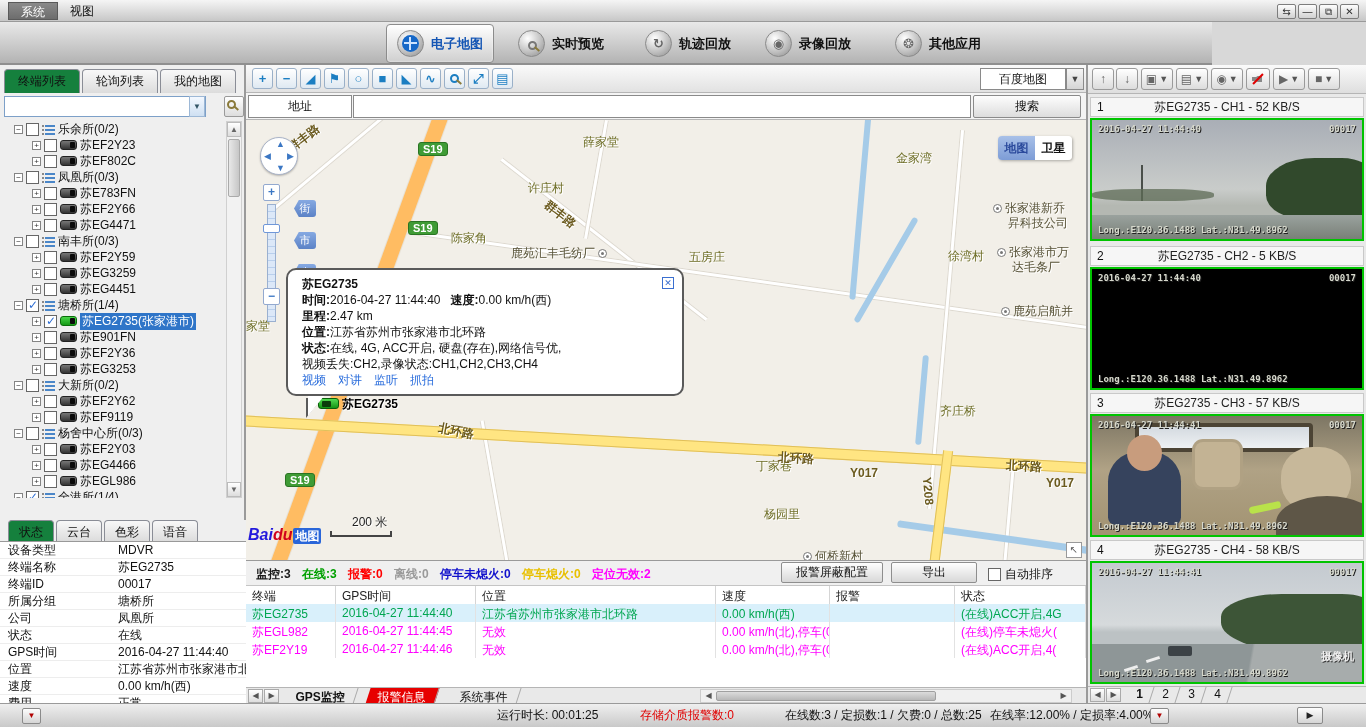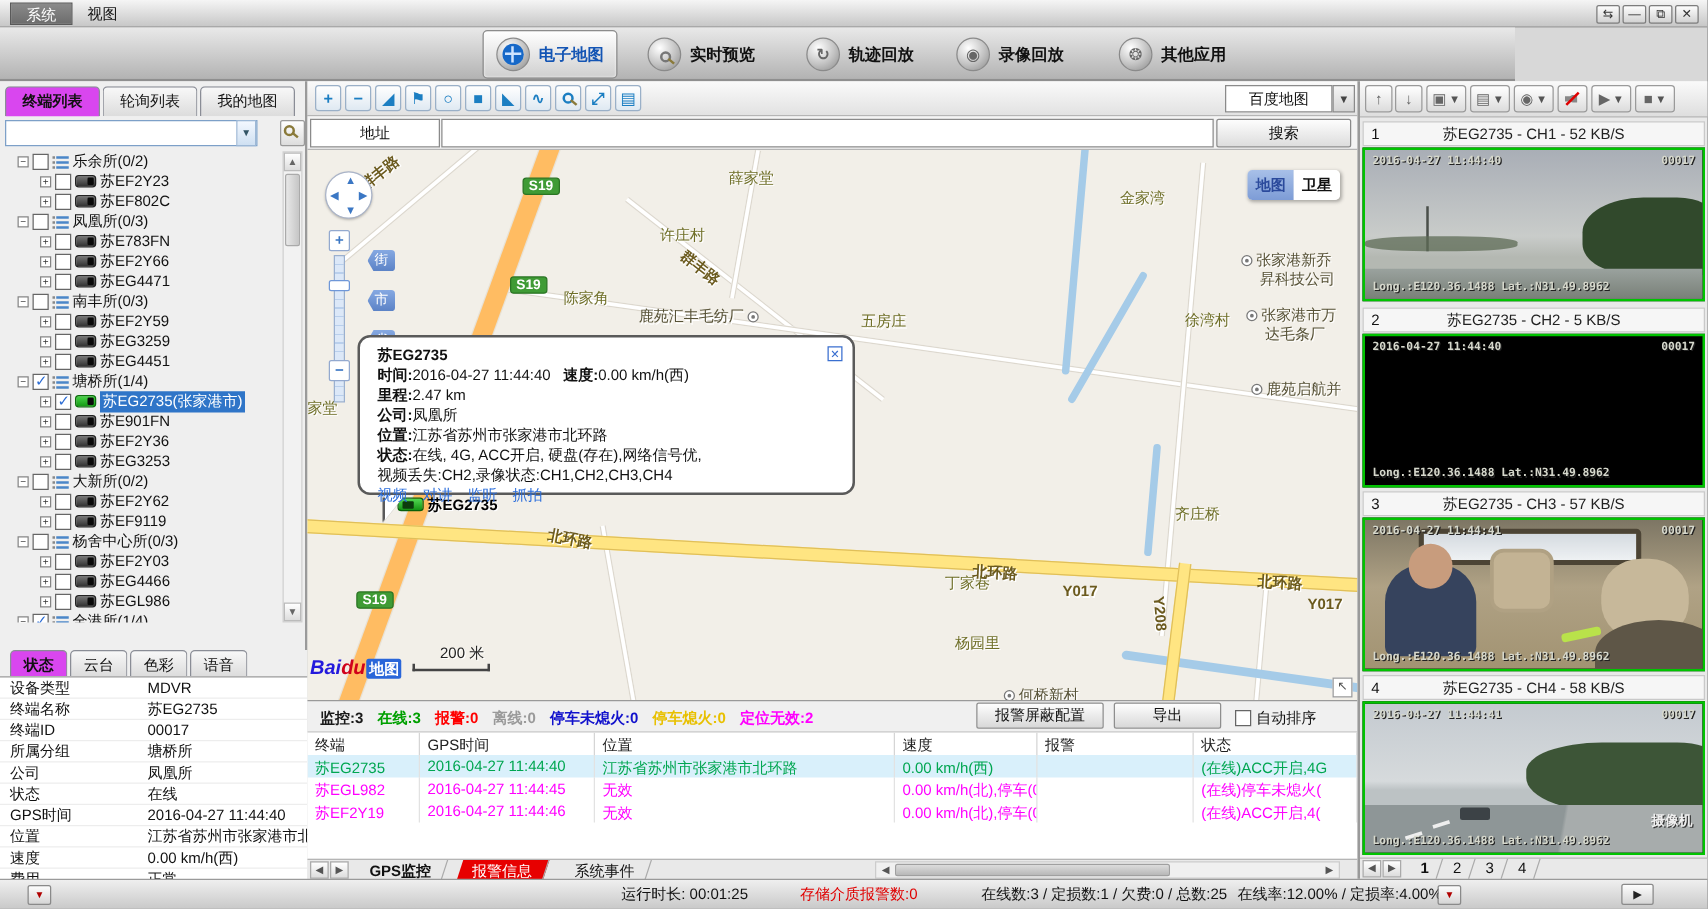--- a/index.html
+++ b/index.html
@@ -22,21 +22,21 @@
 .orb{width:27px;height:27px;border-radius:50%;border:1px solid #8a8a8a;flex:0 0 auto;
  background:radial-gradient(circle at 35% 30%,#ffffff,#c2c2c2 55%,#8b8b8b);display:flex;align-items:center;justify-content:center;color:#666;font-size:13px}
 .orb.globe{color:#fff}
 .orb.globe i{width:17px;height:17px;border-radius:50%;background:#1668c8;display:block;position:relative}
 .orb.globe i::before{content:"";position:absolute;left:2px;top:7px;right:2px;height:2px;background:#cfe4ff}
 .orb.globe i::after{content:"";position:absolute;top:2px;left:7px;bottom:2px;width:2px;background:#cfe4ff}
 
 .btn{border:1px solid #8e8e8e;background:linear-gradient(#fefefe,#d8d8d8);border-radius:2px;text-align:center}
 .xtab{position:absolute;border:1px solid #8a8d96;border-bottom:none;border-radius:4px 4px 0 0;
  background:linear-gradient(#f8f8f8,#dcdcdc);text-align:center;padding-top:3px}
-.xtab.on{background:#d946ef;font-weight:bold}
+.xtab.on{background:#15803d;font-weight:normal}
 .carat{color:#555;font-size:9px}
 
 .lpanel{position:absolute;left:0;top:65px;width:246px;height:638px;background:#efefef;border-right:2px solid #9a9a9a}
 .searchrow input{position:absolute;left:4px;top:31px;width:202px;height:21px;border:1px solid #7da0c8;background:#fff;padding:0 4px;font-size:12px}
 .ddarrow{position:absolute;top:31px;width:16px;height:21px;border:1px solid #9db8d6;background:linear-gradient(#f3f8ff,#cfe0f2);
  font-size:8px;text-align:center;line-height:19px;color:#356}
 .magbtn{position:absolute;left:224px;top:31px;width:20px;height:21px;border:1px solid #9a9a9a;border-radius:2px;background:linear-gradient(#fff,#ddd)}
 .magi{position:relative;display:inline-block;width:9px;height:9px;border:2px solid #8a7a3a;border-radius:50%;margin:3px 0 0 2px}
 .magi::after{content:"";position:absolute;width:6px;height:2px;background:#8a7a3a;right:-5px;bottom:-2px;transform:rotate(40deg)}
 .tree{position:absolute;left:2px;top:56px;width:226px;height:377px;overflow:hidden;background:#efefef}
@@ -523,21 +523,20 @@
     </div>
 
     <div class="marker" style="left:72px;top:278px"></div>
     <span class="mklabel" style="left:96px;top:276px">苏EG2735</span>
     <div class="ptail"></div>
     <div class="popup">
       <div class="pclose">✕</div>
       <div><b>苏EG2735</b></div>
       <div><b>时间:</b><span>2016-04-27 11:44:40</span>&nbsp;&nbsp;&nbsp;<b>速度:</b><span>0.00 km/h(西)</span></div>
       <div><b>里程:</b><span>2.47 km</span></div>
-      <div><b>公司:</b><span>凤凰所</span></div>
       <div><b>位置:</b><span>江苏省苏州市张家港市北环路</span></div>
       <div><b>状态:</b><span>在线, 4G, ACC开启, 硬盘(存在),网络信号优,</span></div>
       <div><span>视频丢失:CH2,录像状态:CH1,CH2,CH3,CH4</span></div>
       <div>
         <span class="plink">视频</span><span class="plink">对讲</span><span class="plink">监听</span><span class="plink">抓拍</span>
       </div>
     </div>
 
     <span class="scaletxt">200 米</span>
     <div class="scalebar"></div>

